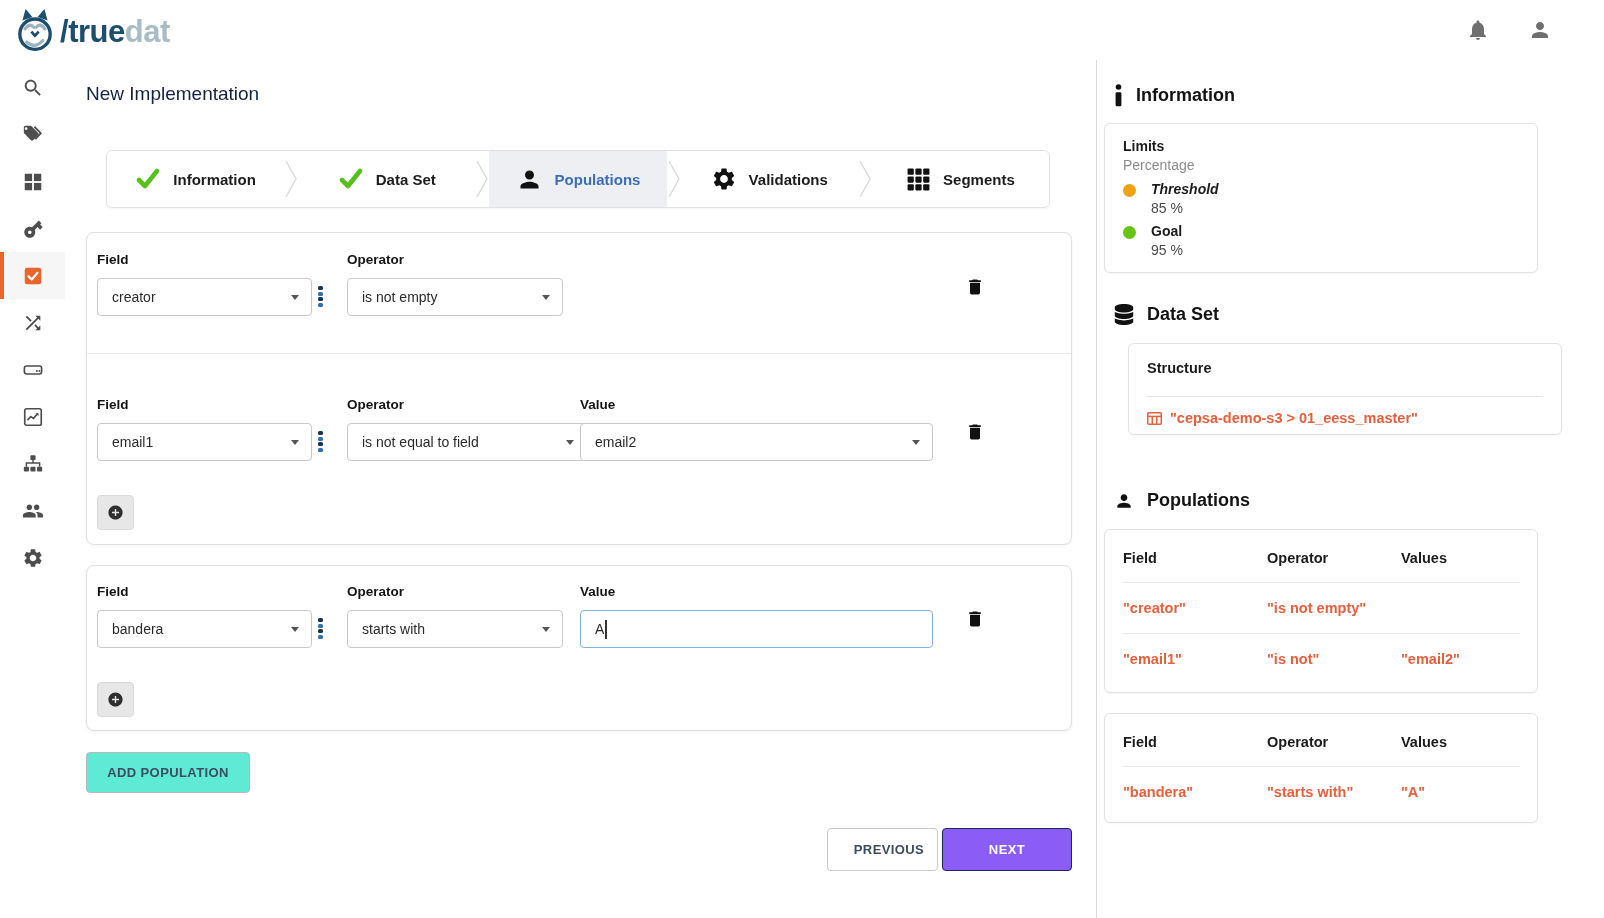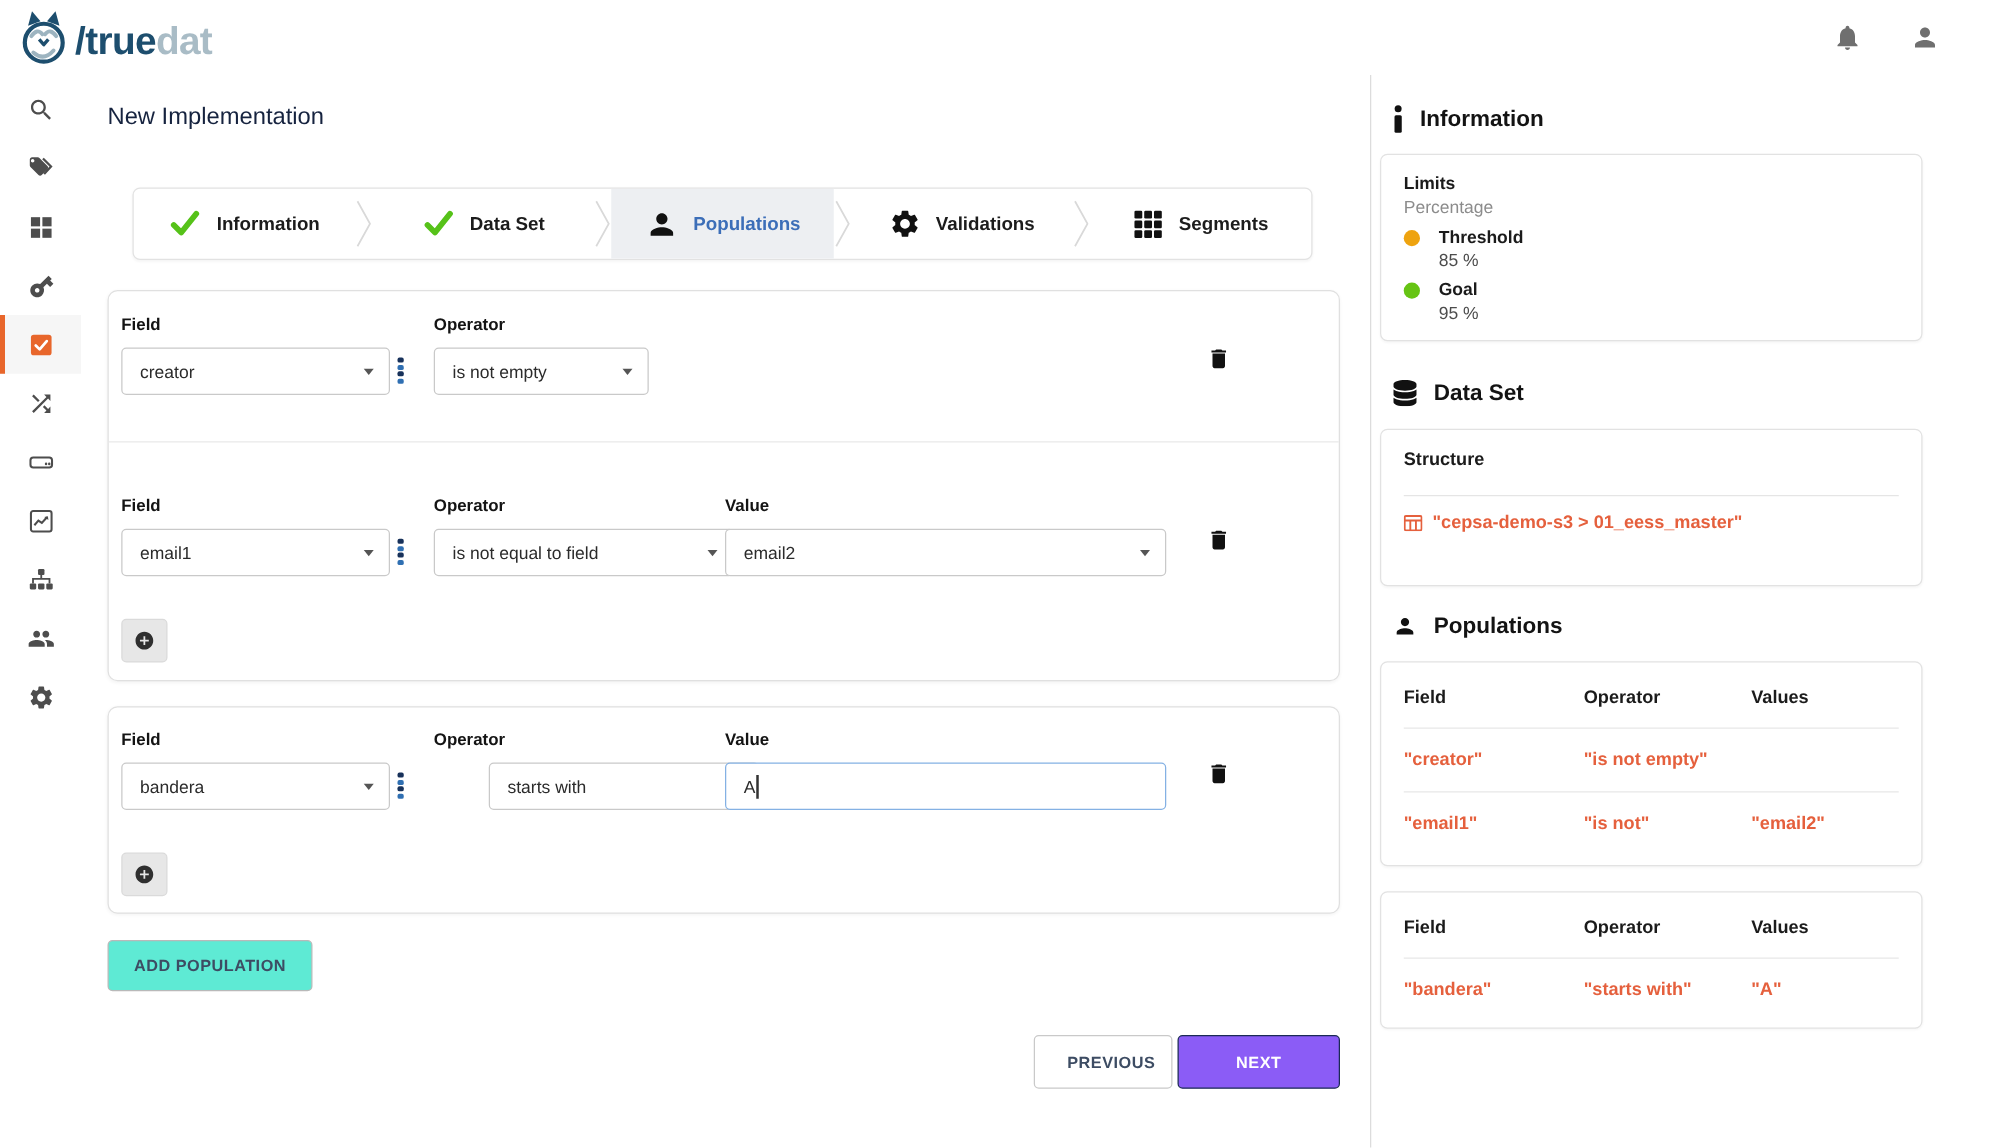--- a/index.html
+++ b/index.html
@@ -262,21 +262,21 @@
       <span>creator</span>
         <span class="caret"></span>
     </div>
     <div class="dots-icon" style="left:231px; top:53px;">
         <i></i>
         <i class="mid"></i>
         <i></i>
         <i class="mid"></i>
       </div>
     <div class="flabel" style="left:260px; top:19px;">Operator</div>
-    <div class="select" style="left:260px; top:45px; width:172px;">
+    <div class="select" style="left:260px; top:45px; width:216px;">
       <span>is not empty</span>
         <span class="caret"></span>
     </div>
     <div class="trash-btn" style="left:876px; top:42px;">
       <svg width="20" height="22" viewBox="0 0 24 24">
           <path d="M6 19c0 1.1.9 2 2 2h8c1.1 0 2-.9 2-2V7H6v12zM19 4h-3.5l-1-1h-5l-1 1H5v2h14V4z"></path>
         </svg>
     </div>
     <div class="row-divider" style="top:120px;"></div>
 
@@ -319,21 +319,21 @@
       <span>bandera</span>
         <span class="caret"></span>
     </div>
     <div class="dots-icon" style="left:231px; top:52px;">
         <i></i>
         <i class="mid"></i>
         <i></i>
         <i class="mid"></i>
       </div>
     <div class="flabel" style="left:260px; top:18px;">Operator</div>
-    <div class="select" style="left:260px; top:44px; width:216px;margin-left:44px;">
+    <div class="select" style="left:260px; top:44px; width:216px;">
       <span>starts with</span>
         <span class="caret"></span>
     </div>
     <div class="flabel" style="left:493px; top:18px;">Value</div>
     <div class="value-input" style="left:493px; top:44px; width:353px;" role="textbox">
       <span>A</span>
         <span class="text-caret"></span>
     </div>
     <div class="trash-btn" style="left:876px; top:41px;">
       <svg width="20" height="22" viewBox="0 0 24 24">
@@ -361,34 +361,34 @@
     <svg width="9" height="23" viewBox="0 0 9 23">
         <circle cx="4.5" cy="3" r="2.8"></circle>
         <rect x="1.6" y="8.2" width="5.8" height="14" rx="1.2"></rect>
       </svg>
     <span>Information</span>
   </div>
   <div class="rcard" style="top:63px; height:150px;">
     <div class="limits-title">Limits</div>
     <div class="limits-type">Percentage</div>
     <span class="limit-dot" style="left:18px; top:60px; background:#eea30f;"></span>
-    <div class="limit-label" style="left:46px; top:57px;">Threshold</div>
+    <div class="limit-label" style="left:46px; top:57px;font-style:italic;">Threshold</div>
     <div class="limit-value" style="left:46px; top:76px;">85 %</div>
     <span class="limit-dot" style="left:18px; top:102px; background:#66c414;"></span>
     <div class="limit-label" style="left:46px; top:99px;">Goal</div>
     <div class="limit-value" style="left:46px; top:118px;">95 %</div>
   </div>
 
   <div class="rheading" style="top:244px;">
     <svg width="20" height="21" viewBox="0 0 448 512">
         <path d="M448 80v48c0 44.2-100.3 80-224 80S0 172.2 0 128V80C0 35.8 100.3 0 224 0S448 35.8 448 80zM393.2 214.7c20.8-7.4 39.9-16.9 54.8-28.6V288c0 44.2-100.3 80-224 80S0 332.2 0 288V186.1c14.9 11.8 34 21.2 54.8 28.6C99.7 230.7 159.5 240 224 240s124.3-9.3 169.2-25.3zM0 346.1c14.9 11.8 34 21.2 54.8 28.6C99.7 390.7 159.5 400 224 400s124.3-9.3 169.2-25.3c20.8-7.4 39.9-16.9 54.8-28.6V432c0 44.2-100.3 80-224 80S0 476.2 0 432V346.1z"></path>
       </svg>
     <span>Data Set</span>
   </div>
-  <div class="rcard" style="top:283px; height:126px;">
+  <div class="rcard" style="top:283px; height:92px;margin-left:24px;">
     <div class="structure-label">Structure</div>
     <div class="rdivider" style="top:52px;"></div>
     <div class="structure-row">
       <svg width="15" height="13" viewBox="0 0 15 13">
           <rect x="0.75" y="0.75" width="13.5" height="11.5" rx="1" fill="none" stroke="#e5603d" stroke-width="1.5"></rect>
           <line x1="0.75" y1="4.4" x2="14.25" y2="4.4" stroke="#e5603d" stroke-width="1.5"></line>
           <line x1="5.25" y1="4.4" x2="5.25" y2="12.25" stroke="#e5603d" stroke-width="1.5"></line>
           <line x1="9.75" y1="4.4" x2="9.75" y2="12.25" stroke="#e5603d" stroke-width="1.5"></line>
         </svg>
       <span>"cepsa-demo-s3 &gt; 01_eess_master"</span>

